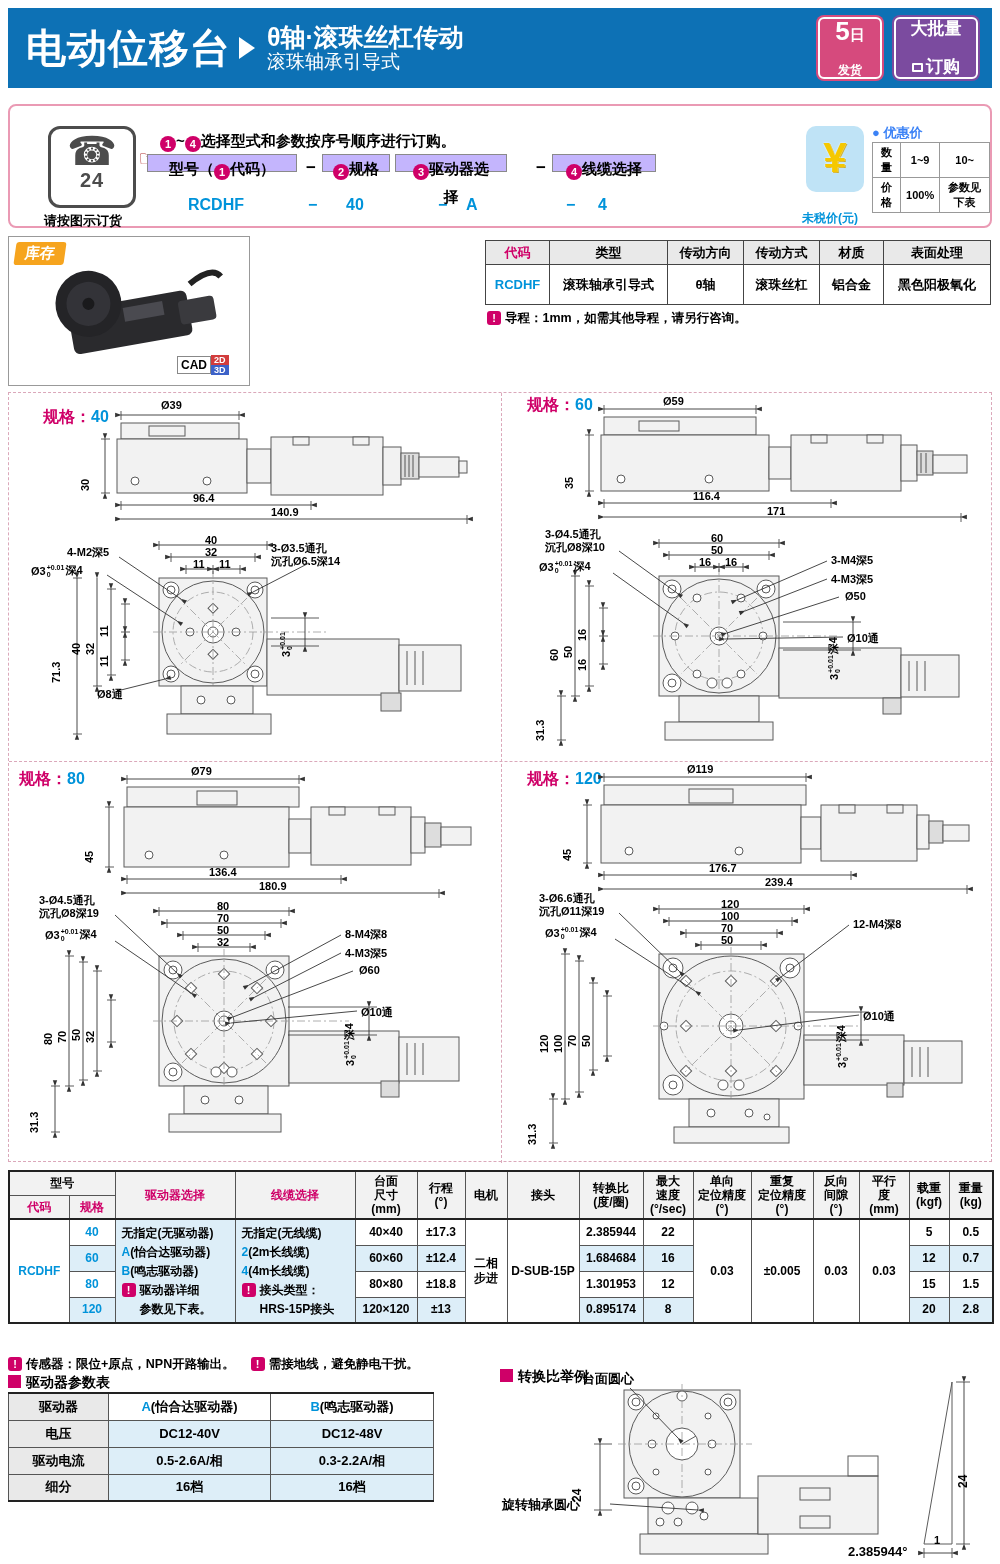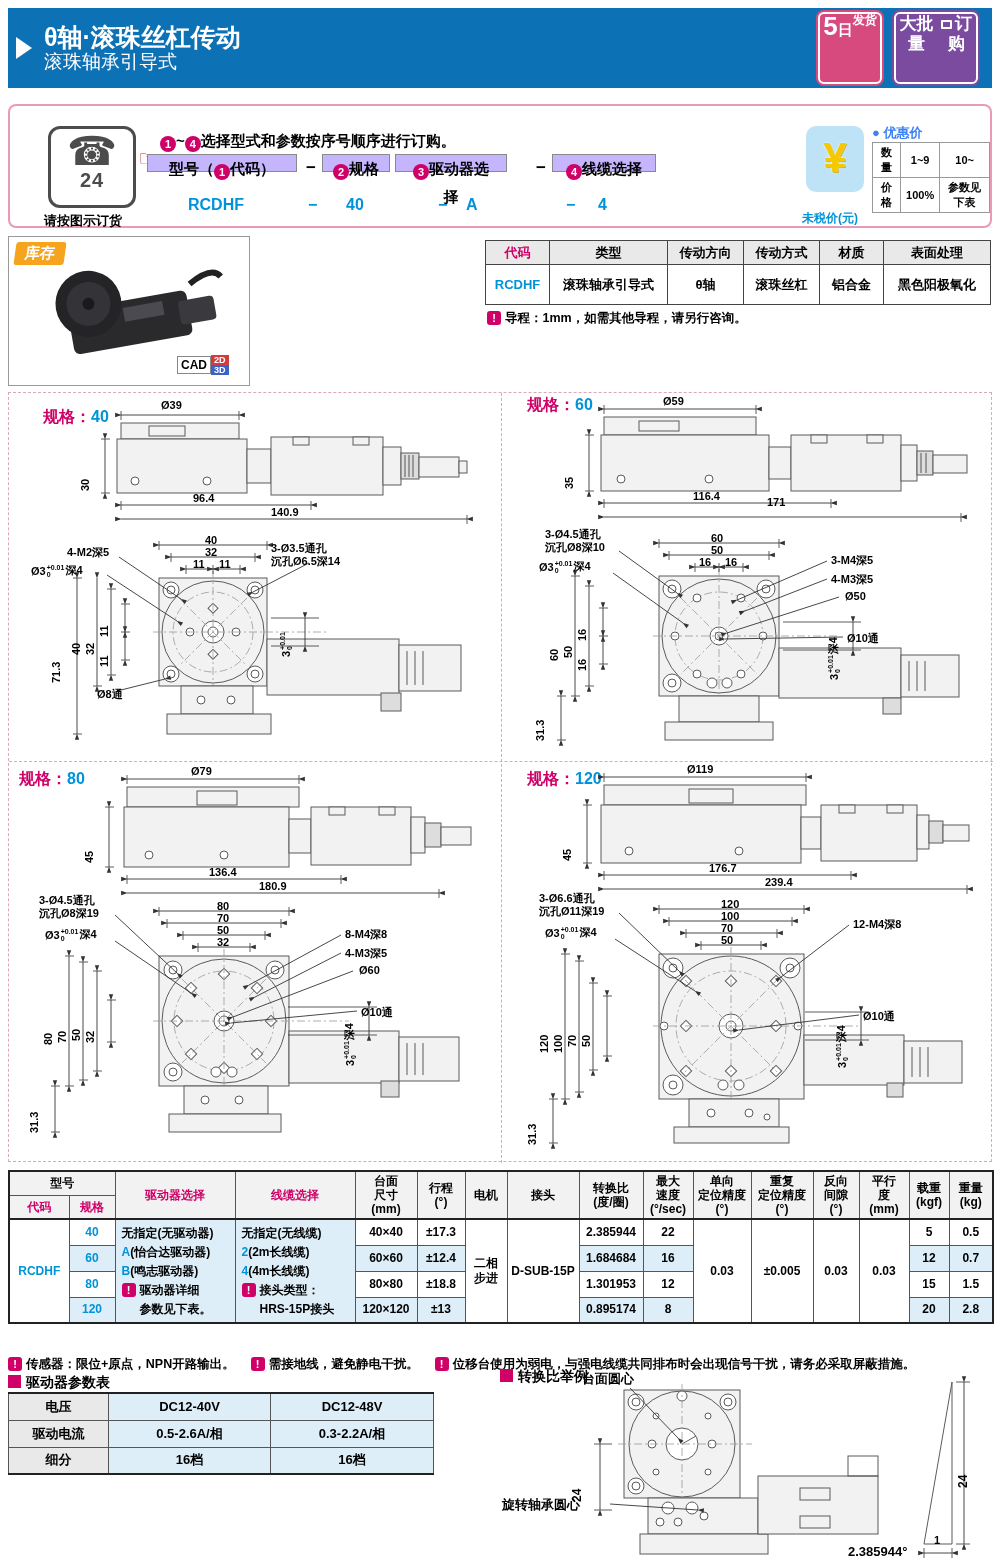--- a/index.html
+++ b/index.html
@@ -8,21 +8,21 @@
 .abs{position:absolute}
 .mag{color:#cf0068}
 .blu{color:#0093da}
 
 .hdr{left:8px;top:8px;width:984px;height:80px;background:#0d71b5;color:#fff;display:flex;align-items:center}
 .hdr .t1{font-size:40px;font-weight:bold;margin-left:18px;letter-spacing:1px}
 .hdr .tri{width:0;height:0;border-left:16px solid #fff;border-top:11px solid transparent;border-bottom:11px solid transparent;margin:0 12px 0 8px}
 .hdr .subs{line-height:1.15}
 .hdr .s1{font-size:25px;font-weight:bold}
 .hdr .s2{font-size:19px}
-.badge{border:2px solid #fff;border-radius:6px;color:#fff;text-align:center;height:72px;display:flex;flex-direction:row;justify-content:center}
+.badge{border:2px solid #fff;border-radius:6px;color:#fff;text-align:center;height:62px;display:flex;flex-direction:column;justify-content:space-between}
 .bship{background:#d64a7d;box-shadow:0 0 0 2px #d64a7d;width:64px;margin-left:auto}
 .bbulk{background:#7b4b9f;box-shadow:0 0 0 2px #7b4b9f;width:84px;margin:0 14px 0 12px}
 .bship .big{font-size:26px;font-weight:bold;line-height:24px}
 .bship .big i{font-style:normal;font-size:15px}
 .bship .sm{font-size:12px;font-weight:bold;line-height:13px}
 .bbulk div{font-size:17px;font-weight:bold;line-height:20px}
 .carticon{display:inline-block;width:11px;height:9px;border:2px solid #fff;border-radius:1px;margin-right:3px}
 
 .order{left:8px;top:104px;width:984px;height:124px;border:2px solid #e many}
 .order{border:2px solid #ea9ab4;border-radius:8px;background:#fff}
@@ -103,20 +103,21 @@
 
 <svg width="0" height="0" style="position:absolute">
     <defs>
 <marker id="ah" markerWidth="8" markerHeight="7" refX="0.5" refY="3" orient="auto-start-reverse">
         <path d="M0,3 L7,0.6 L7,5.4 z" fill="#333"></path>
       </marker>
 </defs>
   </svg>
 
 <div class="abs hdr">
+  <span class="t1">电动位移台</span>
   <span class="tri"></span>
   <div class="subs">
     <div class="s1">θ轴·滚珠丝杠传动</div>
     <div class="s2">滚珠轴承引导式</div>
   </div>
   <div class="badge bship">
     <div class="big"><span>5</span><i>日</i></div>
     <div class="sm">发货</div>
   </div>
   <div class="badge bbulk">
@@ -442,21 +443,21 @@
     <line class="ld" x1="318" y1="186" x2="236" y2="218"></line>
     <line class="ld" x1="330" y1="204" x2="218" y2="240"></line>
     <line class="ld" x1="334" y1="244" x2="216" y2="246"></line>
     <line class="tk" x1="274" y1="229" x2="352" y2="229"></line>
         <line class="tk" x1="274" y1="257" x2="352" y2="257"></line>
         <line class="dl" x1="344" y1="229" x2="344" y2="257"></line>
   </svg>
   <span class="dim" style="left:154px;top:2px">Ø59</span>
   <span class="rv" style="left:66px;top:84px">35</span>
   <span class="dim" style="left:184px;top:97px">116.4</span>
-  <span class="dim" style="left:258px;top:103px">171</span>
+  <span class="dim" style="left:258px;top:112px">171</span>
   <span class="dim" style="left:36px;top:134px">3-Ø4.5通孔</span>
   <span class="dim" style="left:36px;top:147px">沉孔Ø8深10</span>
   <span class="dim tw" style="left:30px;top:166px">
         <span>Ø3</span>
         <span class="tol">
           <span>+0.01</span>
           <span>0</span>
         </span>
         <span>深4</span>
       </span>
@@ -893,31 +894,35 @@
   <td class="altc">8</td>
   <td class="altc">20</td>
   <td class="altc">2.8</td>
 </tr>
 </tbody>
 </table>
 
 <div class="abs notes">
   <span><span class="noteic"></span><span>传感器：限位+原点，NPN开路输出。</span></span>
   <span><span class="noteic"></span><span>需接地线，避免静电干扰。</span></span>
-  <span><span class="noteic"></span><span>位移台使用为弱电，与强电线缆共同排布时会出现信号干扰，请务必采取屏蔽措施。</span></span>
 </div>
 
 <div class="abs sqt" style="left:8px;top:1374px">驱动器参数表</div>
 <table class="abs dtab" style="width:425px">
   <colgroup>
       <col style="width:100px">
       <col style="width:162px">
       <col style="width:163px">
     </colgroup>
   <tbody>
+      <tr>
+    <td class="hd">驱动器</td>
+    <td><span class="blu">A</span><span>(怡合达驱动器)</span></td>
+    <td><span class="blu">B</span><span>(鸣志驱动器)</span></td>
+  </tr>
   <tr>
         <td class="hd">电压</td>
         <td class="vals">DC12-40V</td>
         <td class="vals">DC12-48V</td>
       </tr>
   <tr>
         <td class="hd">驱动电流</td>
         <td class="vals">0.5-2.6A/相</td>
         <td class="vals">0.3-2.2A/相</td>
       </tr>

